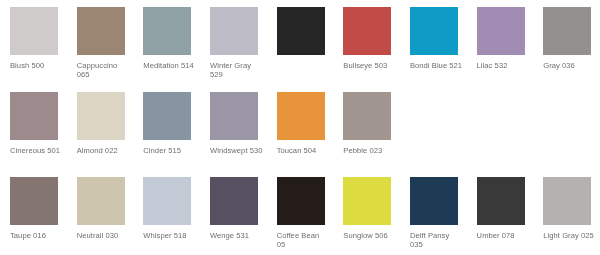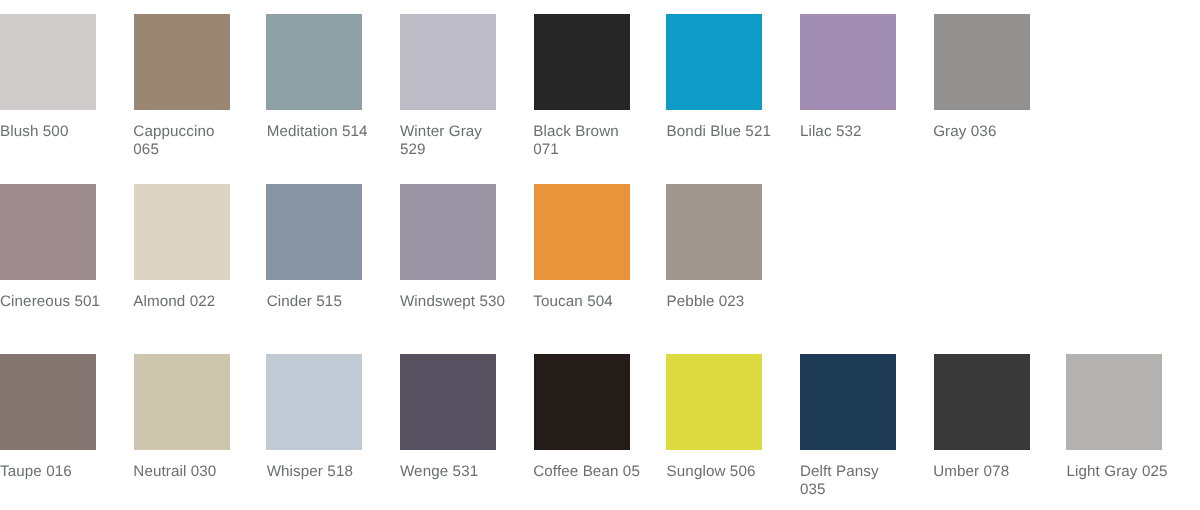--- a/index.html
+++ b/index.html
@@ -28,21 +28,21 @@
     flex: 0 0 85px;
   }
   .swatch-row:last-child {
     flex: 0 0 84px;
     height: 84px;
   }
   .swatch-cell {
     width: 66.6667px;
     flex: 0 0 66.6667px;
     box-sizing: border-box;
-    padding-left: 0;
+    padding-left: 10px;
     padding-right: 4px;
     display: flex;
     flex-direction: column;
   }
   .swatch-chip {
     width: 48px;
     height: 48px;
     flex: 0 0 48px;
     display: block;
   }
@@ -73,21 +73,24 @@
     <div class="swatch-cell">
       <span class="swatch-chip" style="background-color: rgb(143, 161, 164);"></span>
       <span class="swatch-label">Meditation 514</span>
     </div>
     <div class="swatch-cell">
       <span class="swatch-chip" style="background-color: rgb(189, 188, 198);"></span>
       <span class="swatch-label">Winter Gray 529</span>
     </div>
     <div class="swatch-cell">
       <span class="swatch-chip" style="background-color: rgb(38, 38, 38);"></span>
-      <span class="swatch-label">Black Brown 071</span>
+    </div>
+    <div class="swatch-cell">
+      <span class="swatch-chip" style="background-color: rgb(194, 75, 71);"></span>
+      <span class="swatch-label">Bullseye 503</span>
     </div>
     <div class="swatch-cell">
       <span class="swatch-chip" style="background-color: rgb(14, 155, 198);"></span>
       <span class="swatch-label">Bondi Blue 521</span>
     </div>
     <div class="swatch-cell">
       <span class="swatch-chip" style="background-color: rgb(161, 140, 180);"></span>
       <span class="swatch-label">Lilac 532</span>
     </div>
     <div class="swatch-cell">

